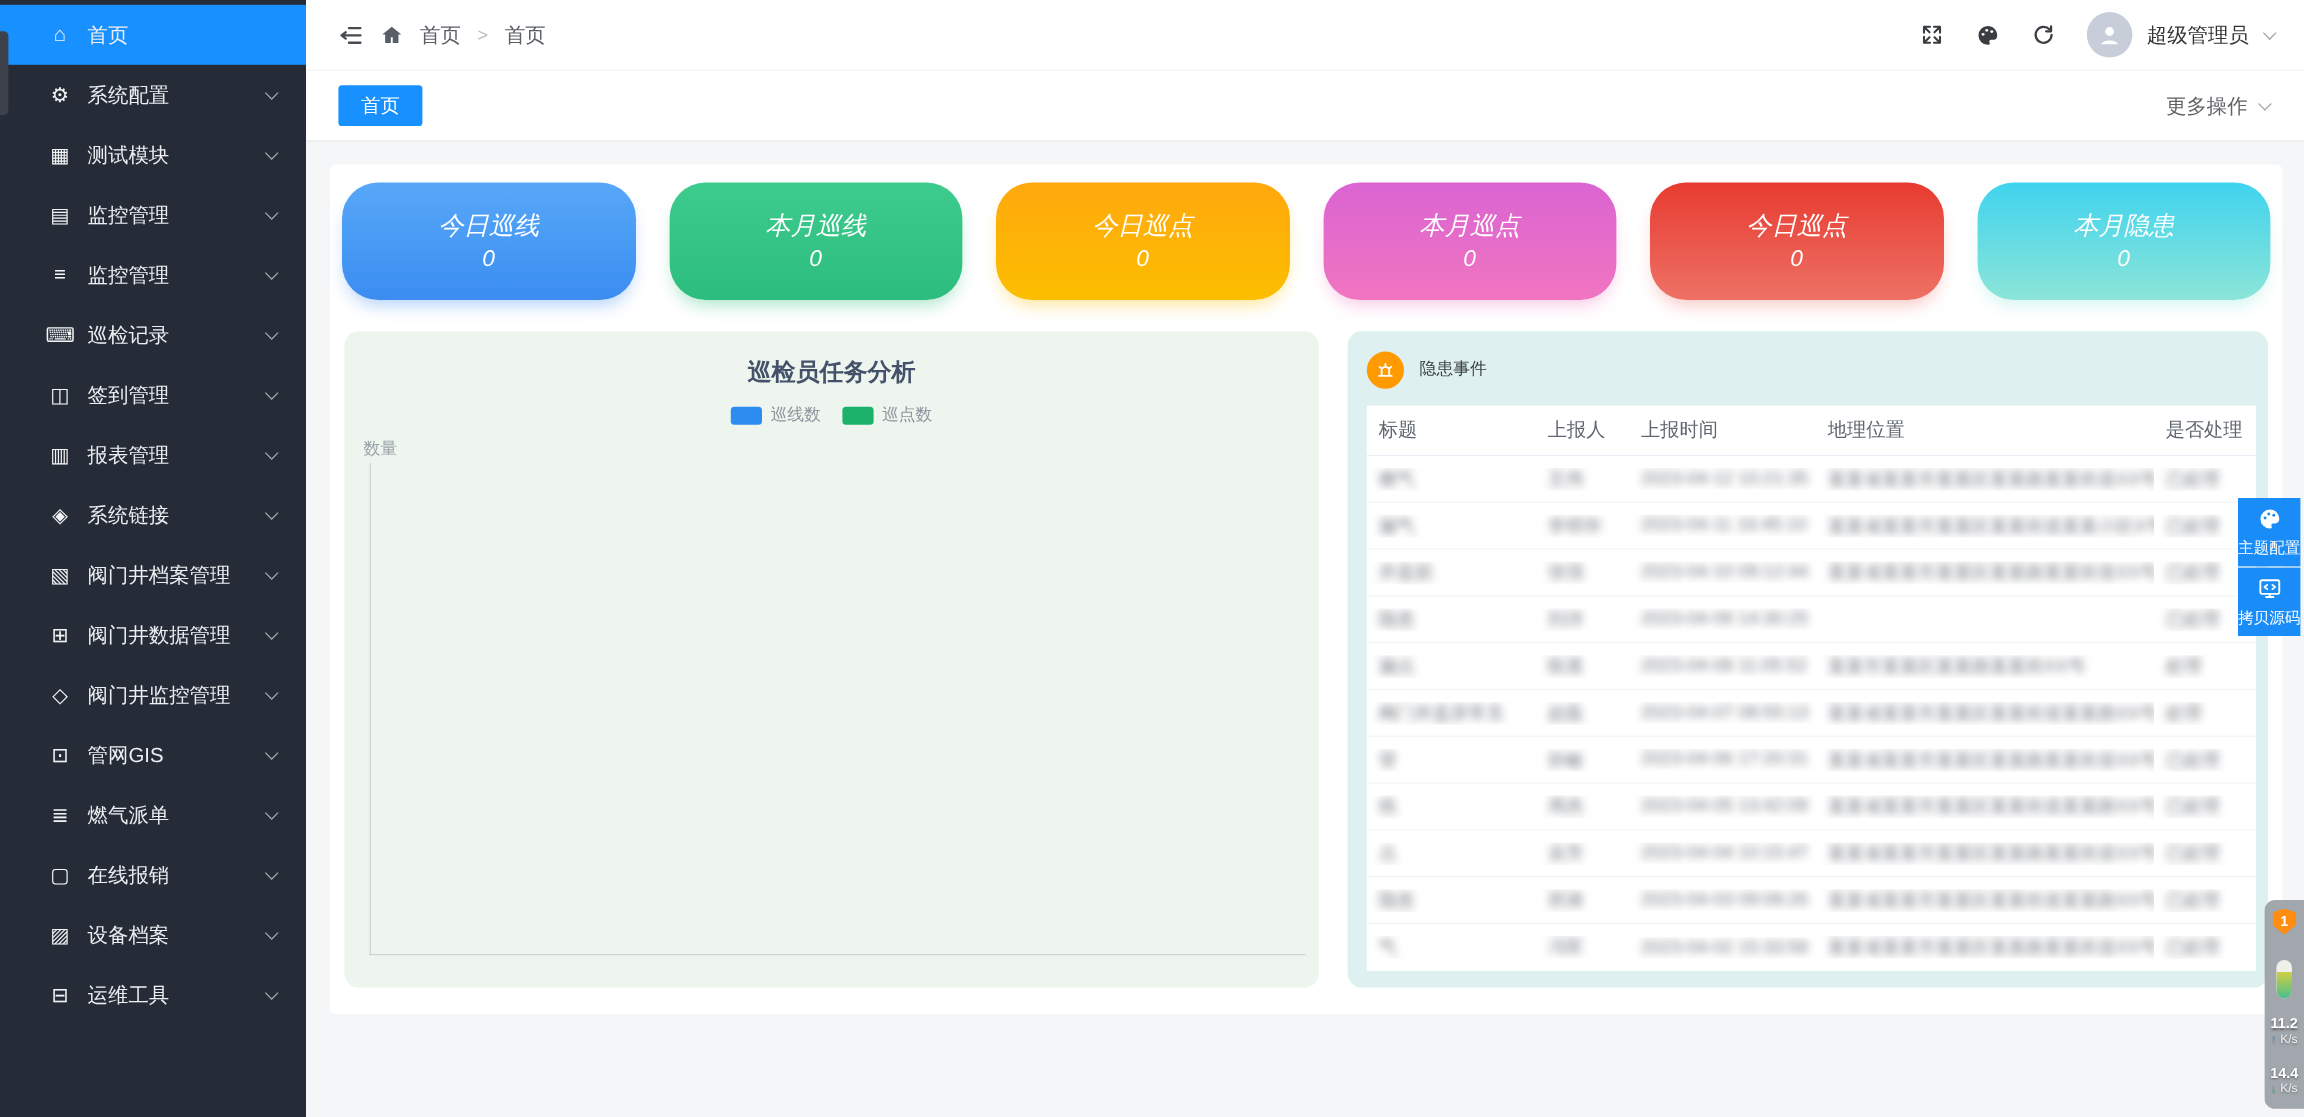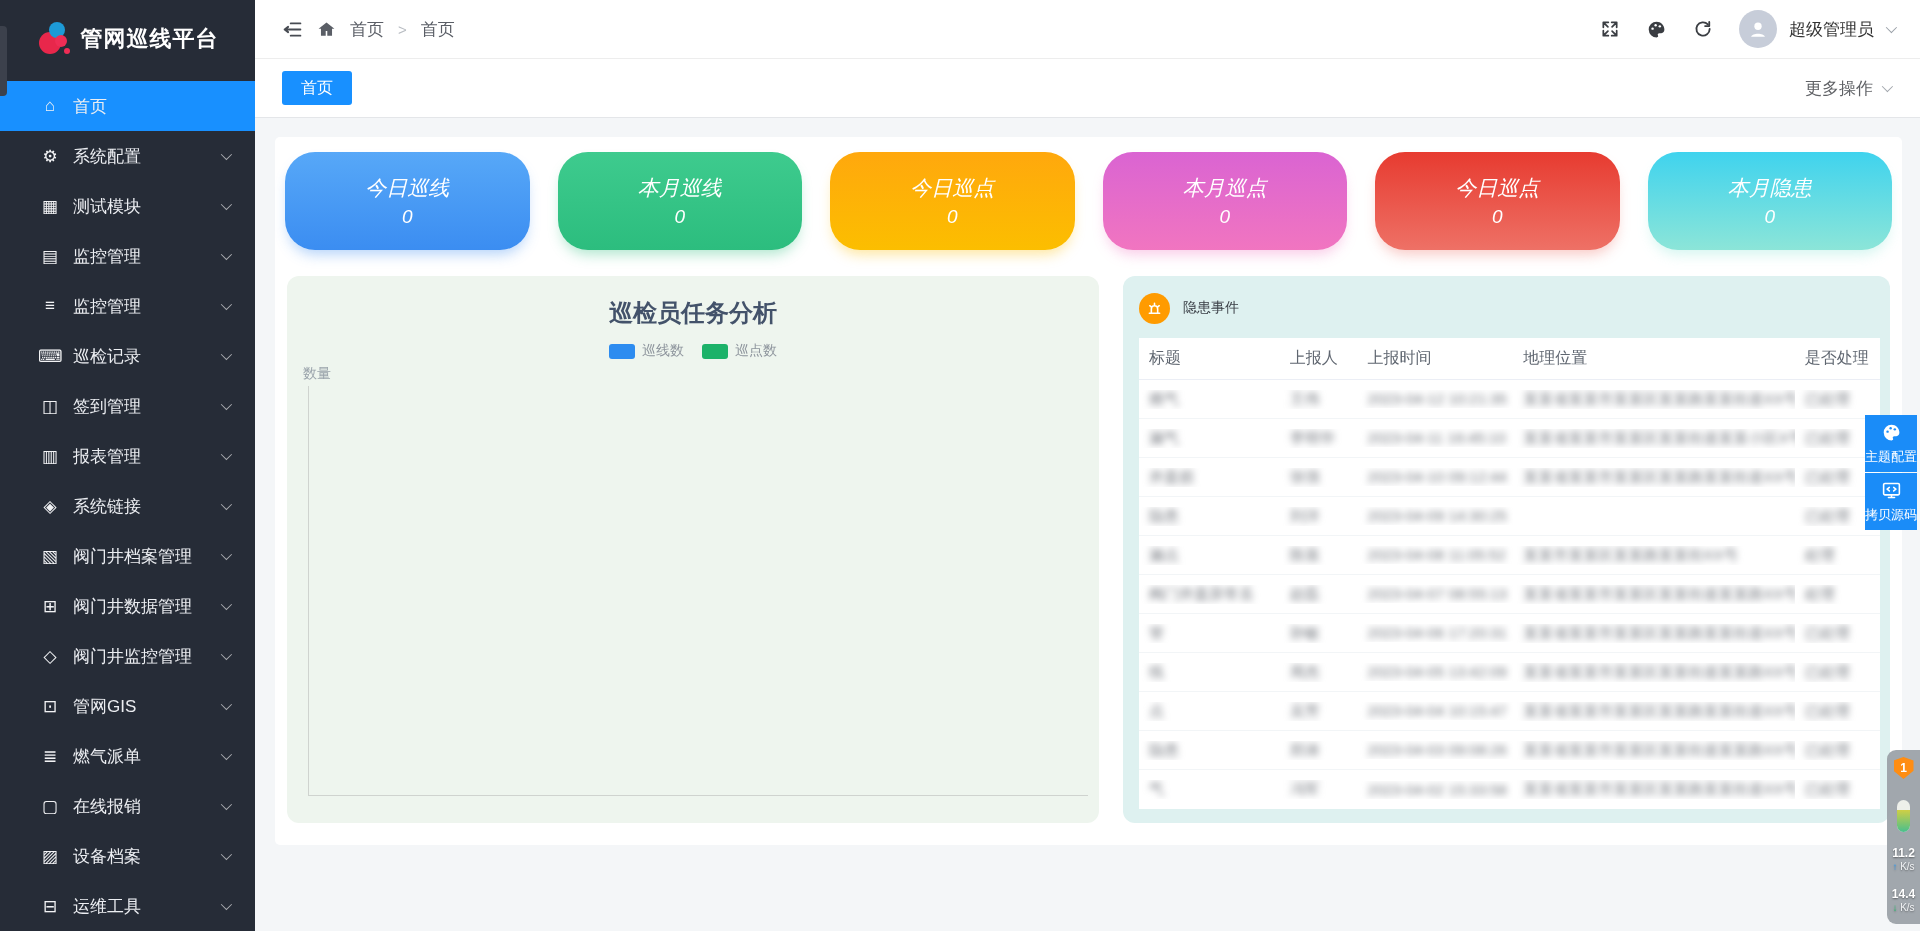--- a/index.html
+++ b/index.html
@@ -45,21 +45,21 @@
   
   .content { flex:1; padding:19px 18px 0 20px; }
   .board { background:#fff; border-radius:5px; height:708px; padding:15px 10px 0 10px; }
   .stats { display:flex; gap:28px; }
   .stat-card { flex:1; height:98px; border-radius:30px; color:#fff; font-style:italic; display:flex; flex-direction:column; align-items:center; justify-content:center; gap:4px; }
   .stat-label { font-size:21px; }
   .stat-value { font-size:19px; }
 
   .panels { margin-top:26px; display:flex; gap:24px; padding:0 2px; }
   .chart-panel { width:812px; height:547px; background:#eef5ee; border-radius:12px; position:relative; padding-top:21px; flex-shrink:0; }
-  .chart-title { text-align:center; font-size:24px; font-weight:bold; color:#43526a; }
+  .chart-title { text-align:center; font-size:20px; font-weight:bold; color:#43526a; }
   .legend { display:flex; justify-content:center; align-items:center; gap:18px; margin-top:13px; }
   .legend-item { display:flex; align-items:center; gap:7px; cursor:pointer; }
   .legend-swatch { width:26px; height:15px; border-radius:3px; }
   .legend-label { font-size:14px; color:#8e959d; }
   .ylabel { position:absolute; left:16px; top:89px; font-size:14px; color:#9aa3ab; }
   .plot { position:absolute; left:21px; right:11px; top:110px; bottom:27px; border-left:1px solid #cfd3cf; border-bottom:1px solid #cfd3cf; }
 
   .events-panel { flex:1; height:547px; background:#def1f0; border-radius:12px; padding:13px 10px 14px 16px; }
   .events-head { display:flex; align-items:center; gap:13px; height:38px; }
   .events-ico { width:31px; height:31px; border-radius:50%; background:#ff9b00; display:flex; align-items:center; justify-content:center; flex-shrink:0; }
@@ -88,29 +88,20 @@
   .speed-unit { font-size:10px; color:#f2f4f6; text-shadow:0 1px 2px rgba(0,0,0,.4); }
   .arrow-up { color:#2d9bf5; } .arrow-down { color:#2fbf71; }
 </style>
 </head>
 <body>
 
 <div class="app">
 
   <aside class="sidebar">
     <div class="sidebar-scrollthumb"></div>
-    <div class="logo">
-      <span class="logo-mark">
-          <i class="c1"></i>
-          <i class="c2"></i>
-          <i class="c3"></i>
-          <i class="c4"></i>
-        </span>
-      <span class="logo-text">管网巡线平台</span>
-    </div>
     <nav class="menu" id="sidebar-menu">
         <div class="menu-item active">
           <i class="mi-icon">⌂</i>
           <span class="mi-label">首页</span>
         </div>
         <div class="menu-item">
           <i class="mi-icon">⚙</i>
           <span class="mi-label">系统配置</span>
           <span class="chev"></span>
         </div>

